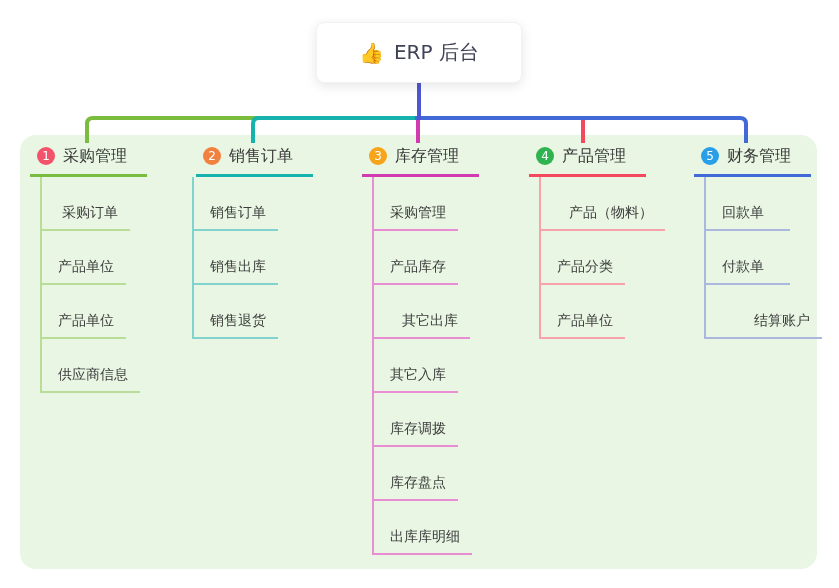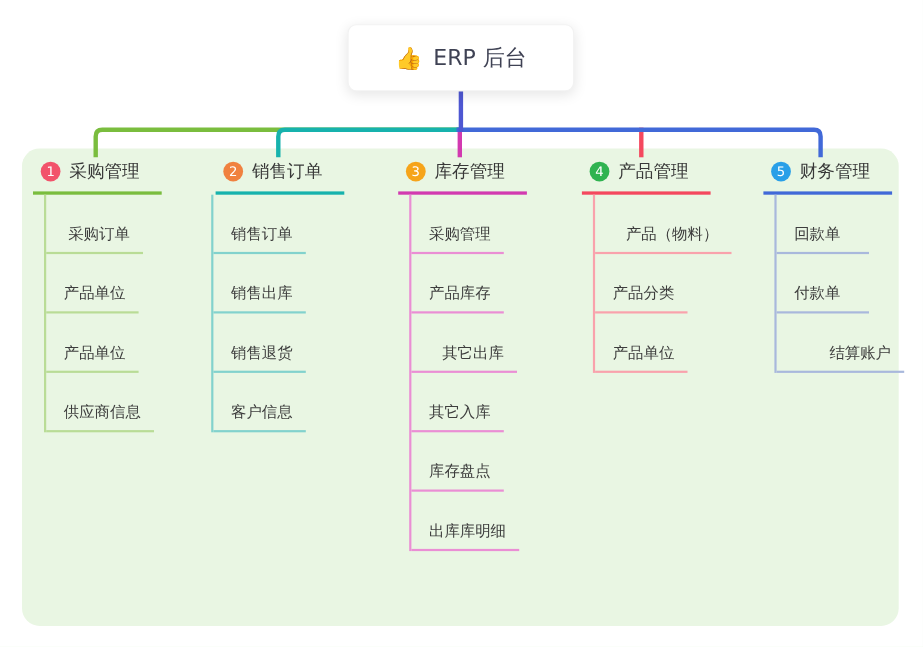--- a/index.html
+++ b/index.html
@@ -123,34 +123,34 @@
 
   <div class="branch-col" id="col-1">
     <div class="branch-title" style="border-bottom-color: rgb(22, 178, 173);">
       <span class="badge" style="background: rgb(240, 129, 63);">2</span>
       <span>销售订单</span>
     </div>
     <div class="children" style="border-left-color: rgb(130, 210, 205);">
         <div class="child" style="border-bottom-color: rgb(130, 210, 205);">销售订单</div>
         <div class="child" style="border-bottom-color: rgb(130, 210, 205);">销售出库</div>
         <div class="child" style="border-bottom-color: rgb(130, 210, 205);">销售退货</div>
-        <div class="child" style="border-bottom-color: rgb(130, 210, 205);">客户信息</div>
       </div>
   </div>
 
   <div class="branch-col" id="col-2">
     <div class="branch-title" style="border-bottom-color: rgb(210, 58, 176);">
       <span class="badge" style="background: rgb(246, 164, 26);">3</span>
       <span>库存管理</span>
     </div>
     <div class="children" style="border-left-color: rgb(234, 142, 212);">
         <div class="child" style="border-bottom-color: rgb(234, 142, 212);">采购管理</div>
         <div class="child" style="border-bottom-color: rgb(234, 142, 212);">产品库存</div>
         <div class="child" style="border-bottom-color: rgb(234, 142, 212); padding-left: 28px;">其它出库</div>
         <div class="child" style="border-bottom-color: rgb(234, 142, 212); padding-left: 16px;">其它入库</div>
+        <div class="child" style="border-bottom-color: rgb(234, 142, 212);">库存调拨</div>
         <div class="child" style="border-bottom-color: rgb(234, 142, 212);">库存盘点</div>
         <div class="child" style="border-bottom-color: rgb(234, 142, 212);">出库库明细</div>
       </div>
   </div>
 
   <div class="branch-col" id="col-3">
     <div class="branch-title" style="border-bottom-color: rgb(244, 72, 94);">
       <span class="badge" style="background: rgb(47, 179, 80);">4</span>
       <span>产品管理</span>
     </div>

